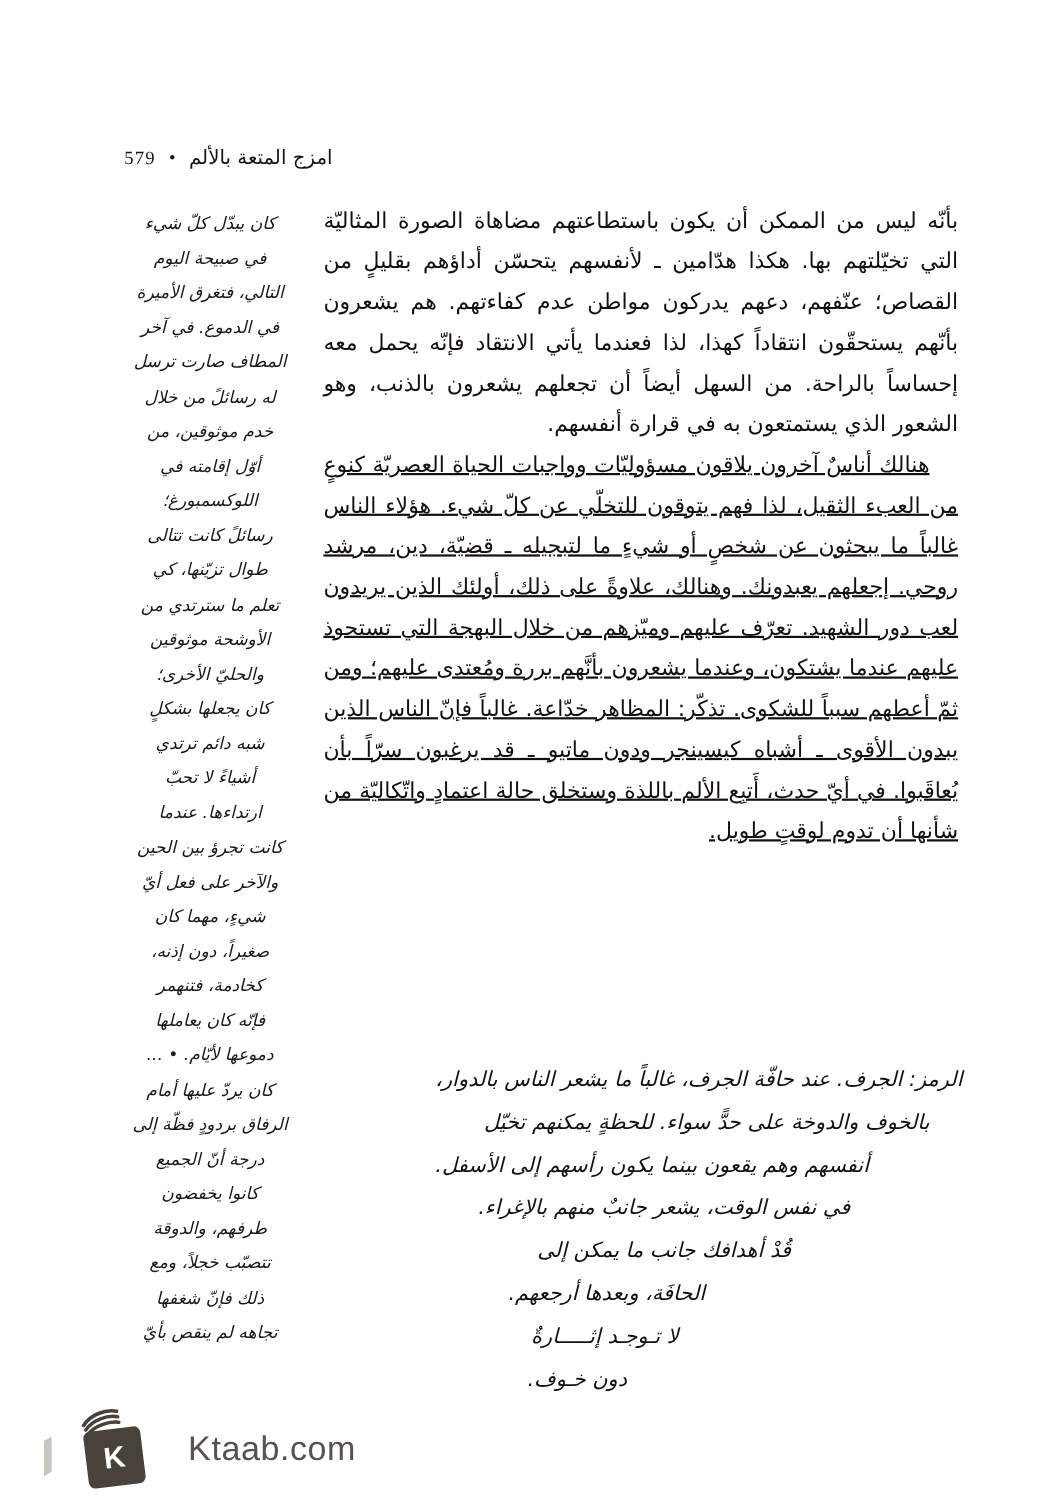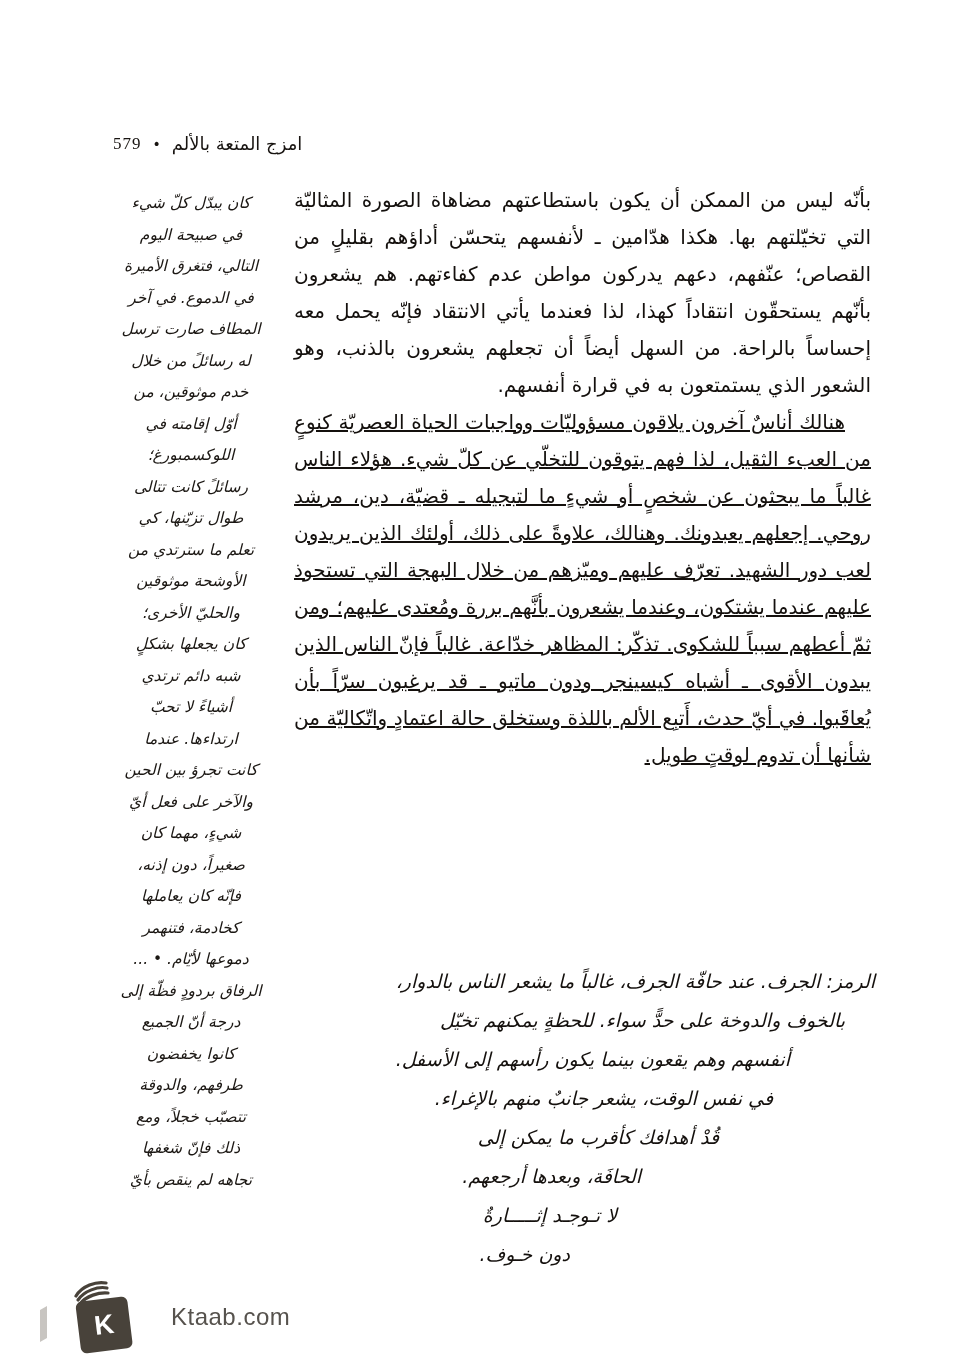--- a/index.html
+++ b/index.html
@@ -38,21 +38,21 @@
     font-size:19px; line-height:39px; color:#14100d;
   }
   .poem .pline { white-space:nowrap; text-align:right; }
   
   .watermark {
     position:absolute; left:38px; top:1280px;
     display:flex; align-items:center; gap:15px;
   }
   .wm-text {
     font-family:"Liberation Sans", sans-serif;
-    font-size:24px; color:#56524d; letter-spacing:0.5px; font-style:normal;
+    font-size:31px; color:#56524d; letter-spacing:0.5px; font-style:normal;
   }
 </style>
 </head>
 <body>
 
 <div class="page">
 
   <div class="running-head">
     <span>امزج المتعة بالألم</span>
     <span class="bullet">•</span>
@@ -103,26 +103,27 @@
       <div class="mline">ارتداءها. عندما</div>
 
       <div class="mline">كانت تجرؤ بين الحين</div>
 
       <div class="mline">والآخر على فعل أيّ</div>
 
       <div class="mline">شيءٍ، مهما كان</div>
 
       <div class="mline">صغيراً، دون إذنه،</div>
 
+      <div class="mline">كخادمة، فتنهمر</div>
+
       <div class="mline">فإنّه كان يعاملها</div>
-
-      <div class="mline">كخادمة، فتنهمر</div>
 
       <div class="mline">دموعها لأيّام. • ...</div>
 
+      <div class="mline">كان يردّ عليها أمام</div>
 
       <div class="mline">الرفاق بردودٍ فظّة إلى</div>
 
       <div class="mline">درجة أنّ الجميع</div>
 
       <div class="mline">كانوا يخفضون</div>
 
       <div class="mline">طرفهم، والدوقة</div>
 
       <div class="mline">تتصبّب خجلاً، ومع</div>
@@ -135,21 +136,21 @@
   <div class="poem">
 
       <div class="pline" style="padding-right: 0px;">الرمز: الجرف. عند حافّة الجرف، غالباً ما يشعر الناس بالدوار،</div>
 
       <div class="pline" style="padding-right: 30px;">بالخوف والدوخة على حدًّ سواء. للحظةٍ يمكنهم تخيّل</div>
 
       <div class="pline" style="padding-right: 85px;">أنفسهم وهم يقعون بينما يكون رأسهم إلى الأسفل.</div>
 
       <div class="pline" style="padding-right: 102px;">في نفس الوقت، يشعر جانبٌ منهم بالإغراء.</div>
 
-      <div class="pline" style="padding-right: 156px;">قُدْ أهدافك كأقرب ما يمكن إلى</div>
+      <div class="pline" style="padding-right: 156px;">قُدْ أهدافك جانب ما يمكن إلى</div>
 
       <div class="pline" style="padding-right: 234px;">الحافَة، وبعدها أرجعهم.</div>
 
       <div class="pline" style="padding-right: 258px;">لا تـوجـد إثـــــارةٌ</div>
 
       <div class="pline" style="padding-right: 305px;">دون خـوف.</div>
     </div>
 
   <div class="watermark">
     <svg width="118" height="74" viewBox="0 0 118 74">

